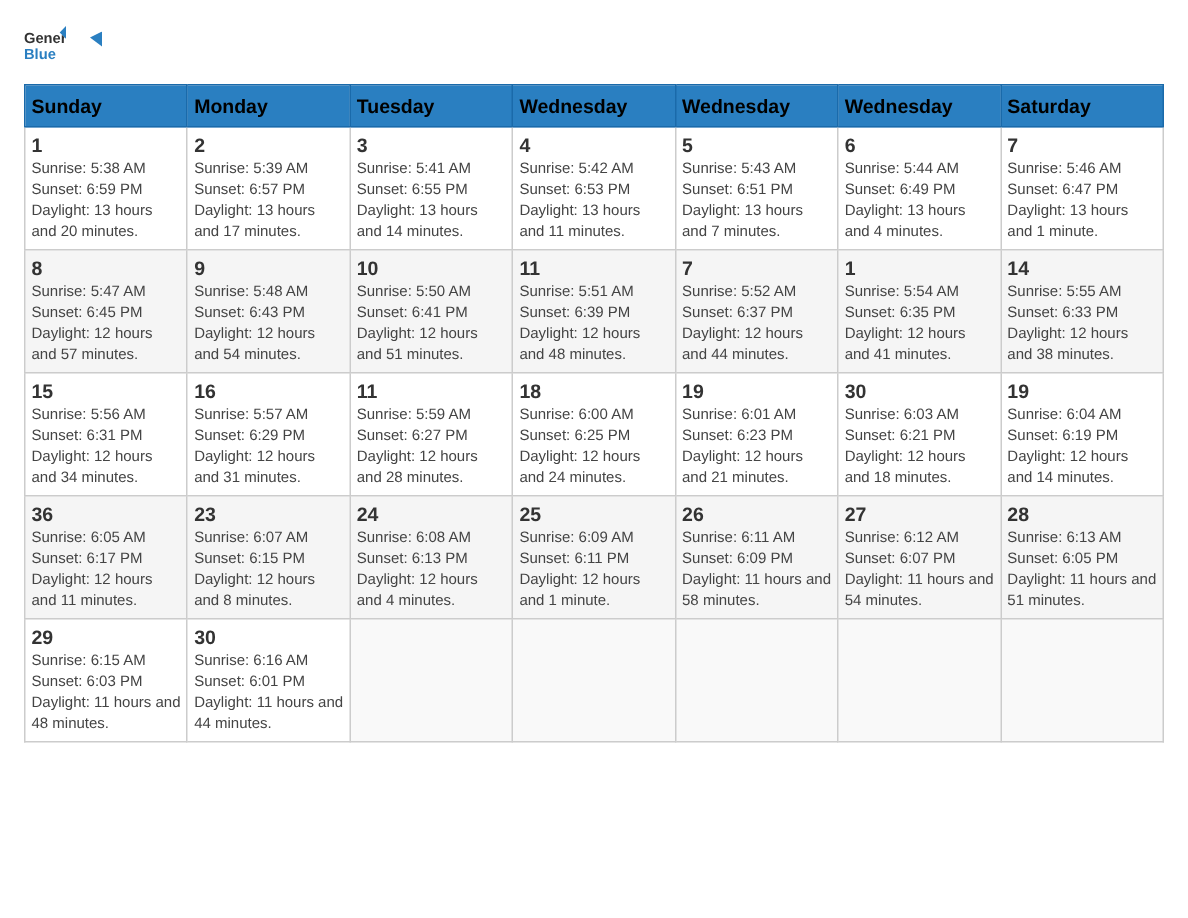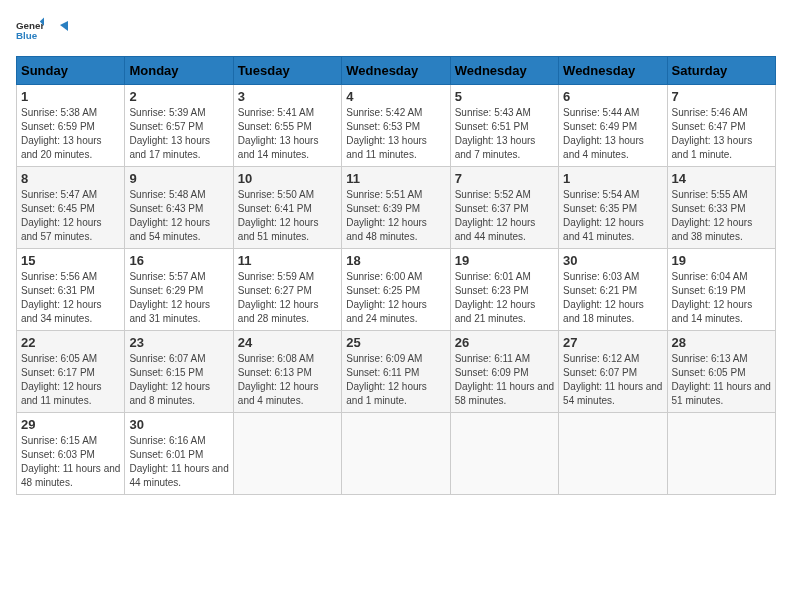--- a/index.html
+++ b/index.html
@@ -300,21 +300,21 @@
         <span class="day-number">19</span>
         <div class="day-info">
           Sunrise: 6:04 AM<br>
           Sunset: 6:19 PM<br>
           Daylight: 12 hours and 14 minutes.
         </div>
       </td>
       </tr>
       <tr>
         <td>
-        <span class="day-number">22</span>
+        <span class="day-number">36</span>
         <div class="day-info">
           Sunrise: 6:05 AM<br>
           Sunset: 6:17 PM<br>
           Daylight: 12 hours and 11 minutes.
         </div>
       </td>
         <td>
         <span class="day-number">23</span>
         <div class="day-info">
           Sunrise: 6:07 AM<br>

